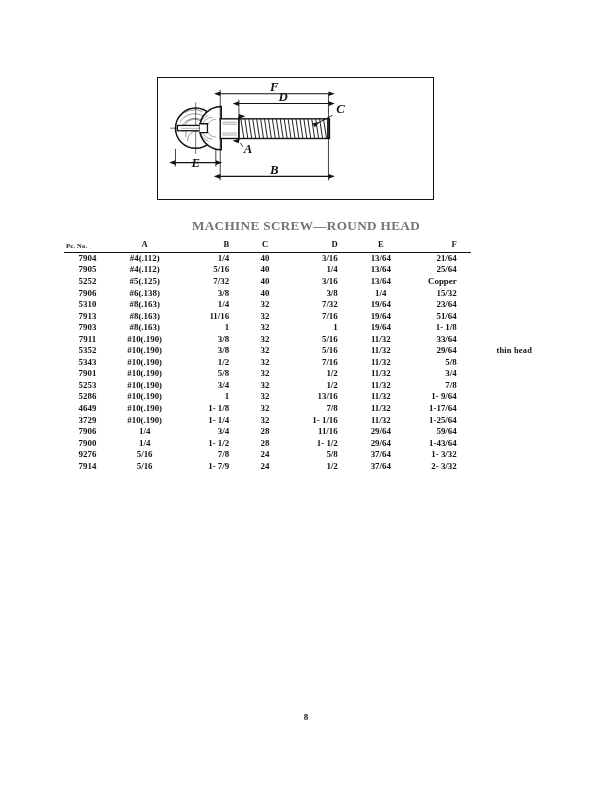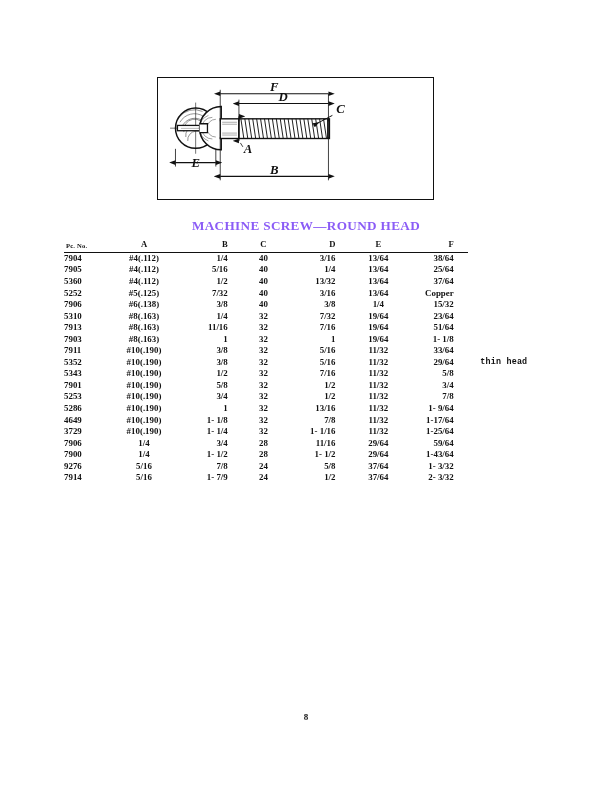--- a/index.html
+++ b/index.html
@@ -35,21 +35,21 @@
   .table-title {
     position: absolute;
     left: 0;
     top: 218px;
     width: 612px;
     text-align: center;
     font-family: "Liberation Serif", serif;
     font-weight: bold;
     font-size: 13.2px;
     letter-spacing: 0.35px;
-    color: #8b5cf6;
+    color: #737373;
   }
 
   
   .spec-table-wrap {
     position: absolute;
     left: 64px;
     top: 240px;
     width: 488px;
   }
   table.spec {
@@ -75,28 +75,28 @@
     letter-spacing: 0.2px;
   }
   table.spec tbody td {
     padding: 0;
     height: 11.55px;
     line-height: 11.55px;
     white-space: pre;
   }
 
   
-  .c-pc   { width: 56px;  text-align: left; }
+  .c-pc   { width: 56px;  text-align: center; }
   .c-a    { width: 80px;  text-align: center; }
   .c-b    { width: 62px;  text-align: right; padding-right: 18px !important; }
   .c-c    { width: 46px;  text-align: center; }
   .c-d    { width: 66px;  text-align: right; padding-right: 20px !important; }
   .c-e    { width: 56px;  text-align: center; }
   .c-f    { width: 62px;  text-align: right; padding-right: 14px !important; }
-  .c-note { width: 60px;  text-align: center; padding-left: 8px !important; font-family: Liberation Mono, monospace; }
+  .c-note { width: 60px;  text-align: right; padding-left: 8px !important; }
 
   thead .c-b   { padding-right: 18px; }
   thead .c-d   { padding-right: 20px; }
   thead .c-f   { padding-right: 14px; }
   thead .c-note{ border-bottom-color: transparent !important; }
 
   .note-cell { font-weight: bold; font-size: 8.4px; letter-spacing: 0.2px; }
 
   
   .page-number {
@@ -253,44 +253,34 @@
       </tr>
     </thead>
     <tbody id="spec-body">
         <tr>
           <td class="c-pc">7904</td>
           <td class="c-a">#4(.112)</td>
           <td class="c-b">1/4</td>
           <td class="c-c">40</td>
           <td class="c-d">3/16</td>
           <td class="c-e">13/64</td>
-          <td class="c-f">38/64</td>
+          <td class="c-f">21/64</td>
           <td class="c-note note-cell"></td>
         </tr>
         <tr>
           <td class="c-pc">7905</td>
           <td class="c-a">#4(.112)</td>
           <td class="c-b">5/16</td>
           <td class="c-c">40</td>
           <td class="c-d">1/4</td>
           <td class="c-e">13/64</td>
           <td class="c-f">25/64</td>
           <td class="c-note note-cell"></td>
         </tr>
         <tr>
-          <td class="c-pc">5360</td>
-          <td class="c-a">#4(.112)</td>
-          <td class="c-b">1/2</td>
-          <td class="c-c">40</td>
-          <td class="c-d">13/32</td>
-          <td class="c-e">13/64</td>
-          <td class="c-f">37/64</td>
-          <td class="c-note note-cell"></td>
-        </tr>
-        <tr>
           <td class="c-pc">5252</td>
           <td class="c-a">#5(.125)</td>
           <td class="c-b">7/32</td>
           <td class="c-c">40</td>
           <td class="c-d">3/16</td>
           <td class="c-e">13/64</td>
           <td class="c-f">Copper</td>
           <td class="c-note note-cell"></td>
         </tr>
         <tr>

